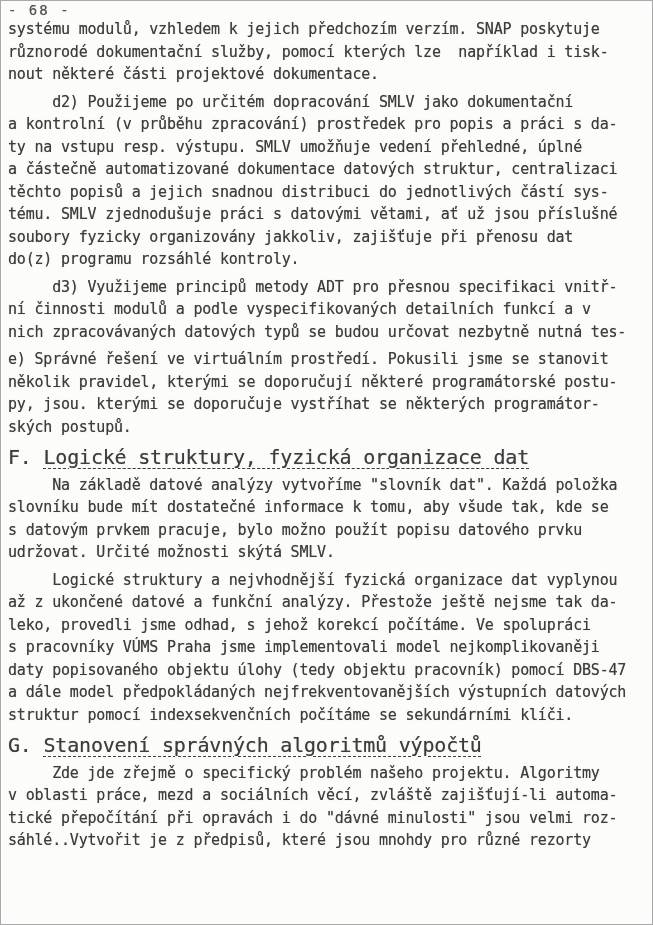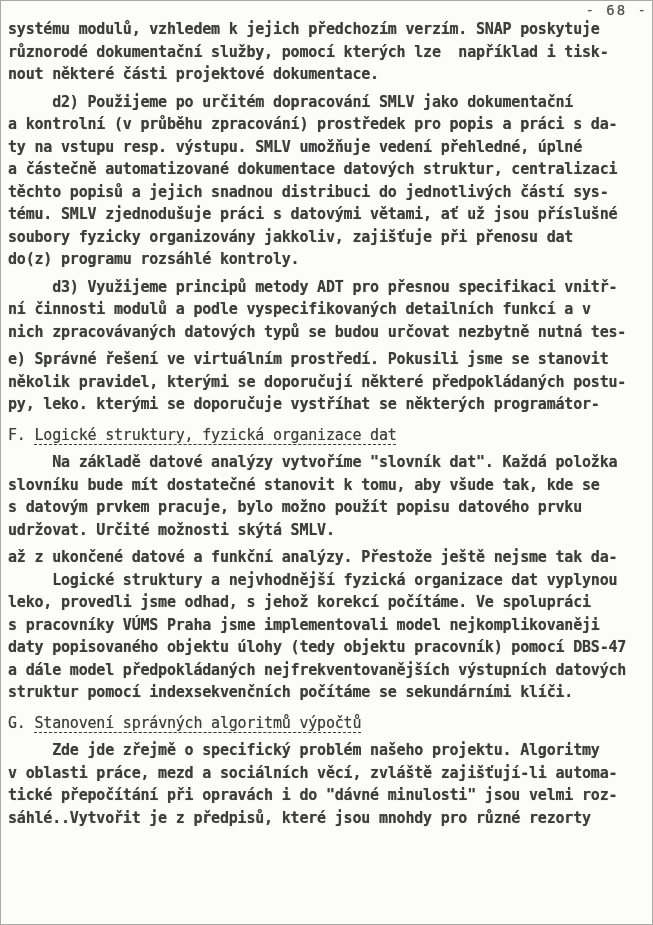--- a/index.html
+++ b/index.html
@@ -14,39 +14,39 @@
     height: 925px;
     background: #fcfcfa;
     border: 1px solid #a9a9a9;
     overflow: hidden;
     padding: 2px 4px 0 7px;
     font-family: "DejaVu Sans Mono", "Liberation Mono", monospace;
     color: #3d3d3d;
     text-shadow: 0 0 0.7px rgba(70,70,70,0.65);
   }
   .page-number {
-    text-align: right;
+    text-align: left;
     font-size: 14px;
     line-height: 15px;
     height: 15px;
     letter-spacing: 2px;
     color: #555;
   }
   .doc-body { }
-  .para { margin: 0 0 5px 0; font-weight: bold; }
+  .para { margin: 0 0 5px 0; }
   .para.extra-gap { margin-top: 2px; }
   .line {
     white-space: pre;
     font-size: 15px;
     line-height: 22.5px;
     letter-spacing: -0.2px;
   }
   .heading {
     margin: 8px 0 5px 0;
-    font-size: 15px;
+    font-size: 20px;
     line-height: 22.5px;
     letter-spacing: -0.2px;
     white-space: pre;
   }
   .heading .underline {
     text-decoration: underline;
     text-decoration-style: dashed;
     text-decoration-thickness: 1px;
     text-underline-offset: 4px;
   }
@@ -72,33 +72,34 @@
         <div class="line">soubory fyzicky organizovány jakkoliv, zajišťuje při přenosu dat</div>
         <div class="line">do(z) programu rozsáhlé kontroly.</div>
       </div>
       <div class="para">
         <div class="line">     d3) Využijeme principů metody ADT pro přesnou specifikaci vnitř-</div>
         <div class="line">ní činnosti modulů a podle vyspecifikovaných detailních funkcí a v</div>
         <div class="line">nich zpracovávaných datových typů se budou určovat nezbytně nutná tes-</div>
       </div>
       <div class="para extra-gap">
         <div class="line">e) Správné řešení ve virtuálním prostředí. Pokusili jsme se stanovit</div>
-        <div class="line">několik pravidel, kterými se doporučují některé předpokládaných postu-</div>
-        <div class="line">py, leko. kterými se doporučuje vystříhat se některých programátor-</div>
+        <div class="line">několik pravidel, kterými se doporučují některé programátorské postu-</div>
+        <div class="line">py, jsou. kterými se doporučuje vystříhat se některých programátor-</div>
+        <div class="line">ských postupů.</div>
       </div>
       <div class="heading"><span>F. </span><span class="underline">Logické struktury, fyzická organizace dat</span></div>
       <div class="para">
         <div class="line">     Na základě datové analýzy vytvoříme "slovník dat". Každá položka</div>
-        <div class="line">slovníku bude mít dostatečné stanovit k tomu, aby všude tak, kde se</div>
+        <div class="line">slovníku bude mít dostatečné informace k tomu, aby všude tak, kde se</div>
         <div class="line">s datovým prvkem pracuje, bylo možno použít popisu datového prvku</div>
         <div class="line">udržovat. Určité možnosti skýtá SMLV.</div>
       </div>
       <div class="para">
+        <div class="line">     Logické struktury a nejvhodnější fyzická organizace dat vyplynou</div>
         <div class="line">až z ukončené datové a funkční analýzy. Přestože ještě nejsme tak da-</div>
-        <div class="line">     Logické struktury a nejvhodnější fyzická organizace dat vyplynou</div>
         <div class="line">leko, provedli jsme odhad, s jehož korekcí počítáme. Ve spolupráci</div>
         <div class="line">s pracovníky VÚMS Praha jsme implementovali model nejkomplikovaněji</div>
         <div class="line">daty popisovaného objektu úlohy (tedy objektu pracovník) pomocí DBS-47</div>
         <div class="line">a dále model předpokládaných nejfrekventovanějších výstupních datových</div>
         <div class="line">struktur pomocí indexsekvenčních počítáme se sekundárními klíči.</div>
       </div>
       <div class="heading"><span>G. </span><span class="underline">Stanovení správných algoritmů výpočtů</span></div>
       <div class="para">
         <div class="line">     Zde jde zřejmě o specifický problém našeho projektu. Algoritmy</div>
         <div class="line">v oblasti práce, mezd a sociálních věcí, zvláště zajišťují-li automa-</div>

